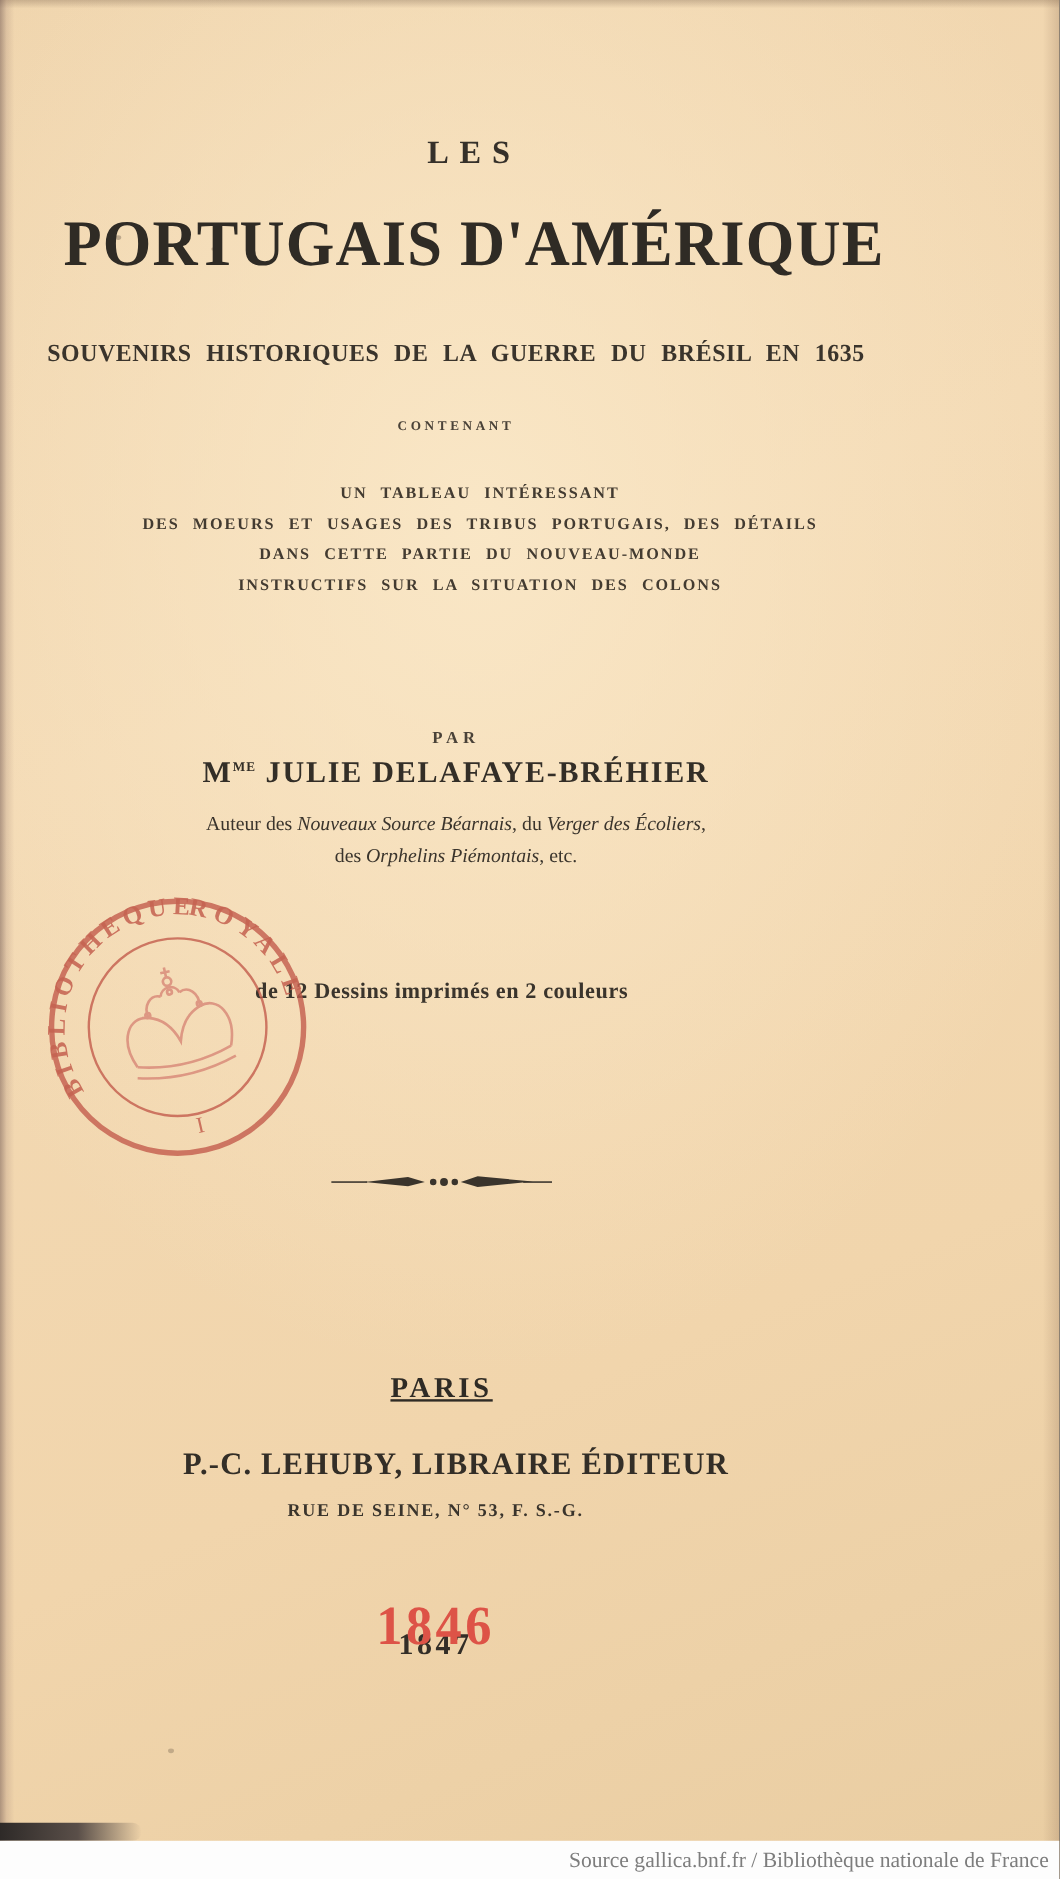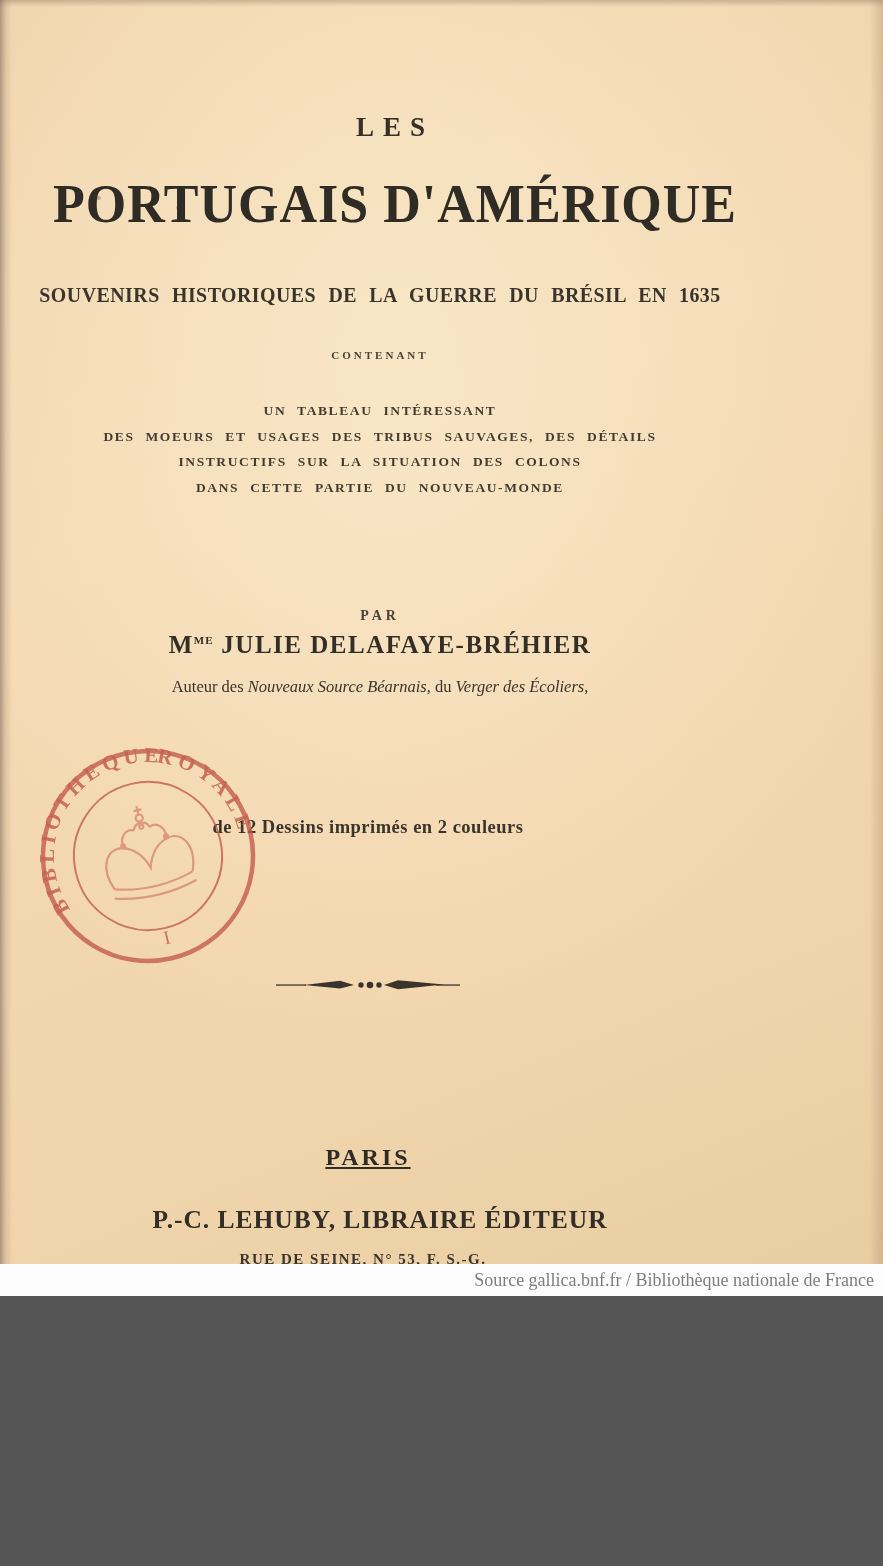--- a/index.html
+++ b/index.html
@@ -1,18 +1,18 @@
 <!DOCTYPE html>
 <html><head>
 <meta charset="utf-8">
 <style>
   html,body{margin:0;padding:0;background:#555;}
   .scan{
     position:relative;
-    width:883px;height:1296px;
+    width:883px;height:1566px;
     margin:0 auto;
     overflow:hidden;
     background:
       radial-gradient(ellipse 760px 980px at 45% 28%, rgba(250,232,200,.9), rgba(250,232,200,0) 72%),
       linear-gradient(158deg,#efd4ac 0%, #f3d9b3 35%, #f1d5ac 70%, #e9cda2 100%);
     font-family:"Liberation Serif", serif;
     color:#332e27;
   }
   
   .edge-left{position:absolute;left:0;top:0;width:12px;height:1566px;
@@ -31,21 +31,21 @@
   .blk{position:absolute;left:0;text-align:center;}
   .w790{width:790px;} .w760{width:760px;} .w736{width:736px;} .w726{width:726px;}
 
   .series-title{top:112px;font-size:27px;font-weight:bold;letter-spacing:9px;color:#35302a;}
   .main-title{top:174px;font-size:52px;font-weight:bold;letter-spacing:1px;color:#2f2b25;
     transform:scaleY(1.04);}
   .subtitle{top:284px;font-size:20.5px;font-weight:bold;word-spacing:7px;letter-spacing:.5px;color:#3a342c;
     transform:scaleX(.97);}
   .contains{top:349px;font-size:11px;font-weight:bold;letter-spacing:3px;color:#4a4238;}
   .desc{top:398px;font-size:13.5px;font-weight:bold;letter-spacing:1.6px;word-spacing:6px;
-    line-height:25.5px;color:#433b31;}
+    line-height:25.5px;color:#433b31;margin-left:20px;}
   .audience{top:537px;font-size:17px;font-weight:bold;letter-spacing:3.5px;color:#3a342c;}
   .by{top:608px;font-size:14px;font-weight:bold;letter-spacing:4px;color:#4a4238;}
   .author{top:631px;font-size:25px;font-weight:bold;letter-spacing:1.5px;color:#332e27;}
   .author sup{font-size:.44em;letter-spacing:1px;}
   .credit1{top:677px;font-size:16.5px;color:#3a342c;}
   .credit2{top:703px;font-size:16.5px;color:#3a342c;}
   .it{font-style:italic;}
   .illus-label{top:775px;font-size:16px;letter-spacing:6px;color:#4a4238;}
   .illus-detail{top:817px;font-size:18.5px;font-weight:bold;letter-spacing:.5px;color:#3a342c;}
 
@@ -77,31 +77,32 @@
   <div class="speck2"></div>
   <div class="speck3"></div>
 
   <div class="blk w790 series-title">LES</div>
   <div class="blk w790 main-title">PORTUGAIS D'AMÉRIQUE</div>
   <div class="blk w760 subtitle">SOUVENIRS HISTORIQUES DE LA GUERRE DU BRÉSIL EN 1635</div>
   <div class="blk w760 contains">CONTENANT</div>
 
   <div class="blk w760 desc">
     <div>UN TABLEAU INTÉRESSANT</div>
-    <div>DES MOEURS ET USAGES DES TRIBUS SAUVAGES, DES DÉTAILS</div>
+    <div>DES MOEURS ET USAGES DES TRIBUS PORTUGAIS, DES DÉTAILS</div>
+    <div>DANS CETTE PARTIE DU NOUVEAU-MONDE</div>
     <div>INSTRUCTIFS SUR LA SITUATION DES COLONS</div>
-    <div>DANS CETTE PARTIE DU NOUVEAU-MONDE</div>
   </div>
 
   <div class="blk w760 by">PAR</div>
 
   <div class="blk w760 author"><span>M</span><sup>ME</sup><span> JULIE DELAFAYE-BRÉHIER</span></div>
 
   <div class="blk w760 credit1"><span>Auteur des </span><span class="it">Nouveaux Source Béarnais</span><span>, du </span><span class="it">Verger des Écoliers</span><span>,</span></div>
 
+  <div class="blk w760 credit2"><span>des </span><span class="it">Orphelins Piémontais</span><span>, etc.</span></div>
 
   <div class="blk w736 illus-detail">de 12 Dessins imprimés en 2 couleurs</div>
 
   <div class="stamp">
     <svg viewBox="0 0 228 228" width="228" height="228">
       <g fill="none" stroke="#c25a4a" opacity="0.85">
         <circle cx="114" cy="114" r="105" stroke-width="4.5"></circle>
         <circle cx="114" cy="114" r="74" stroke-width="2"></circle>
       </g>
       <path id="stampArc" d="M 28,152 A 94,94 0 1 1 200,152" fill="none"></path>

